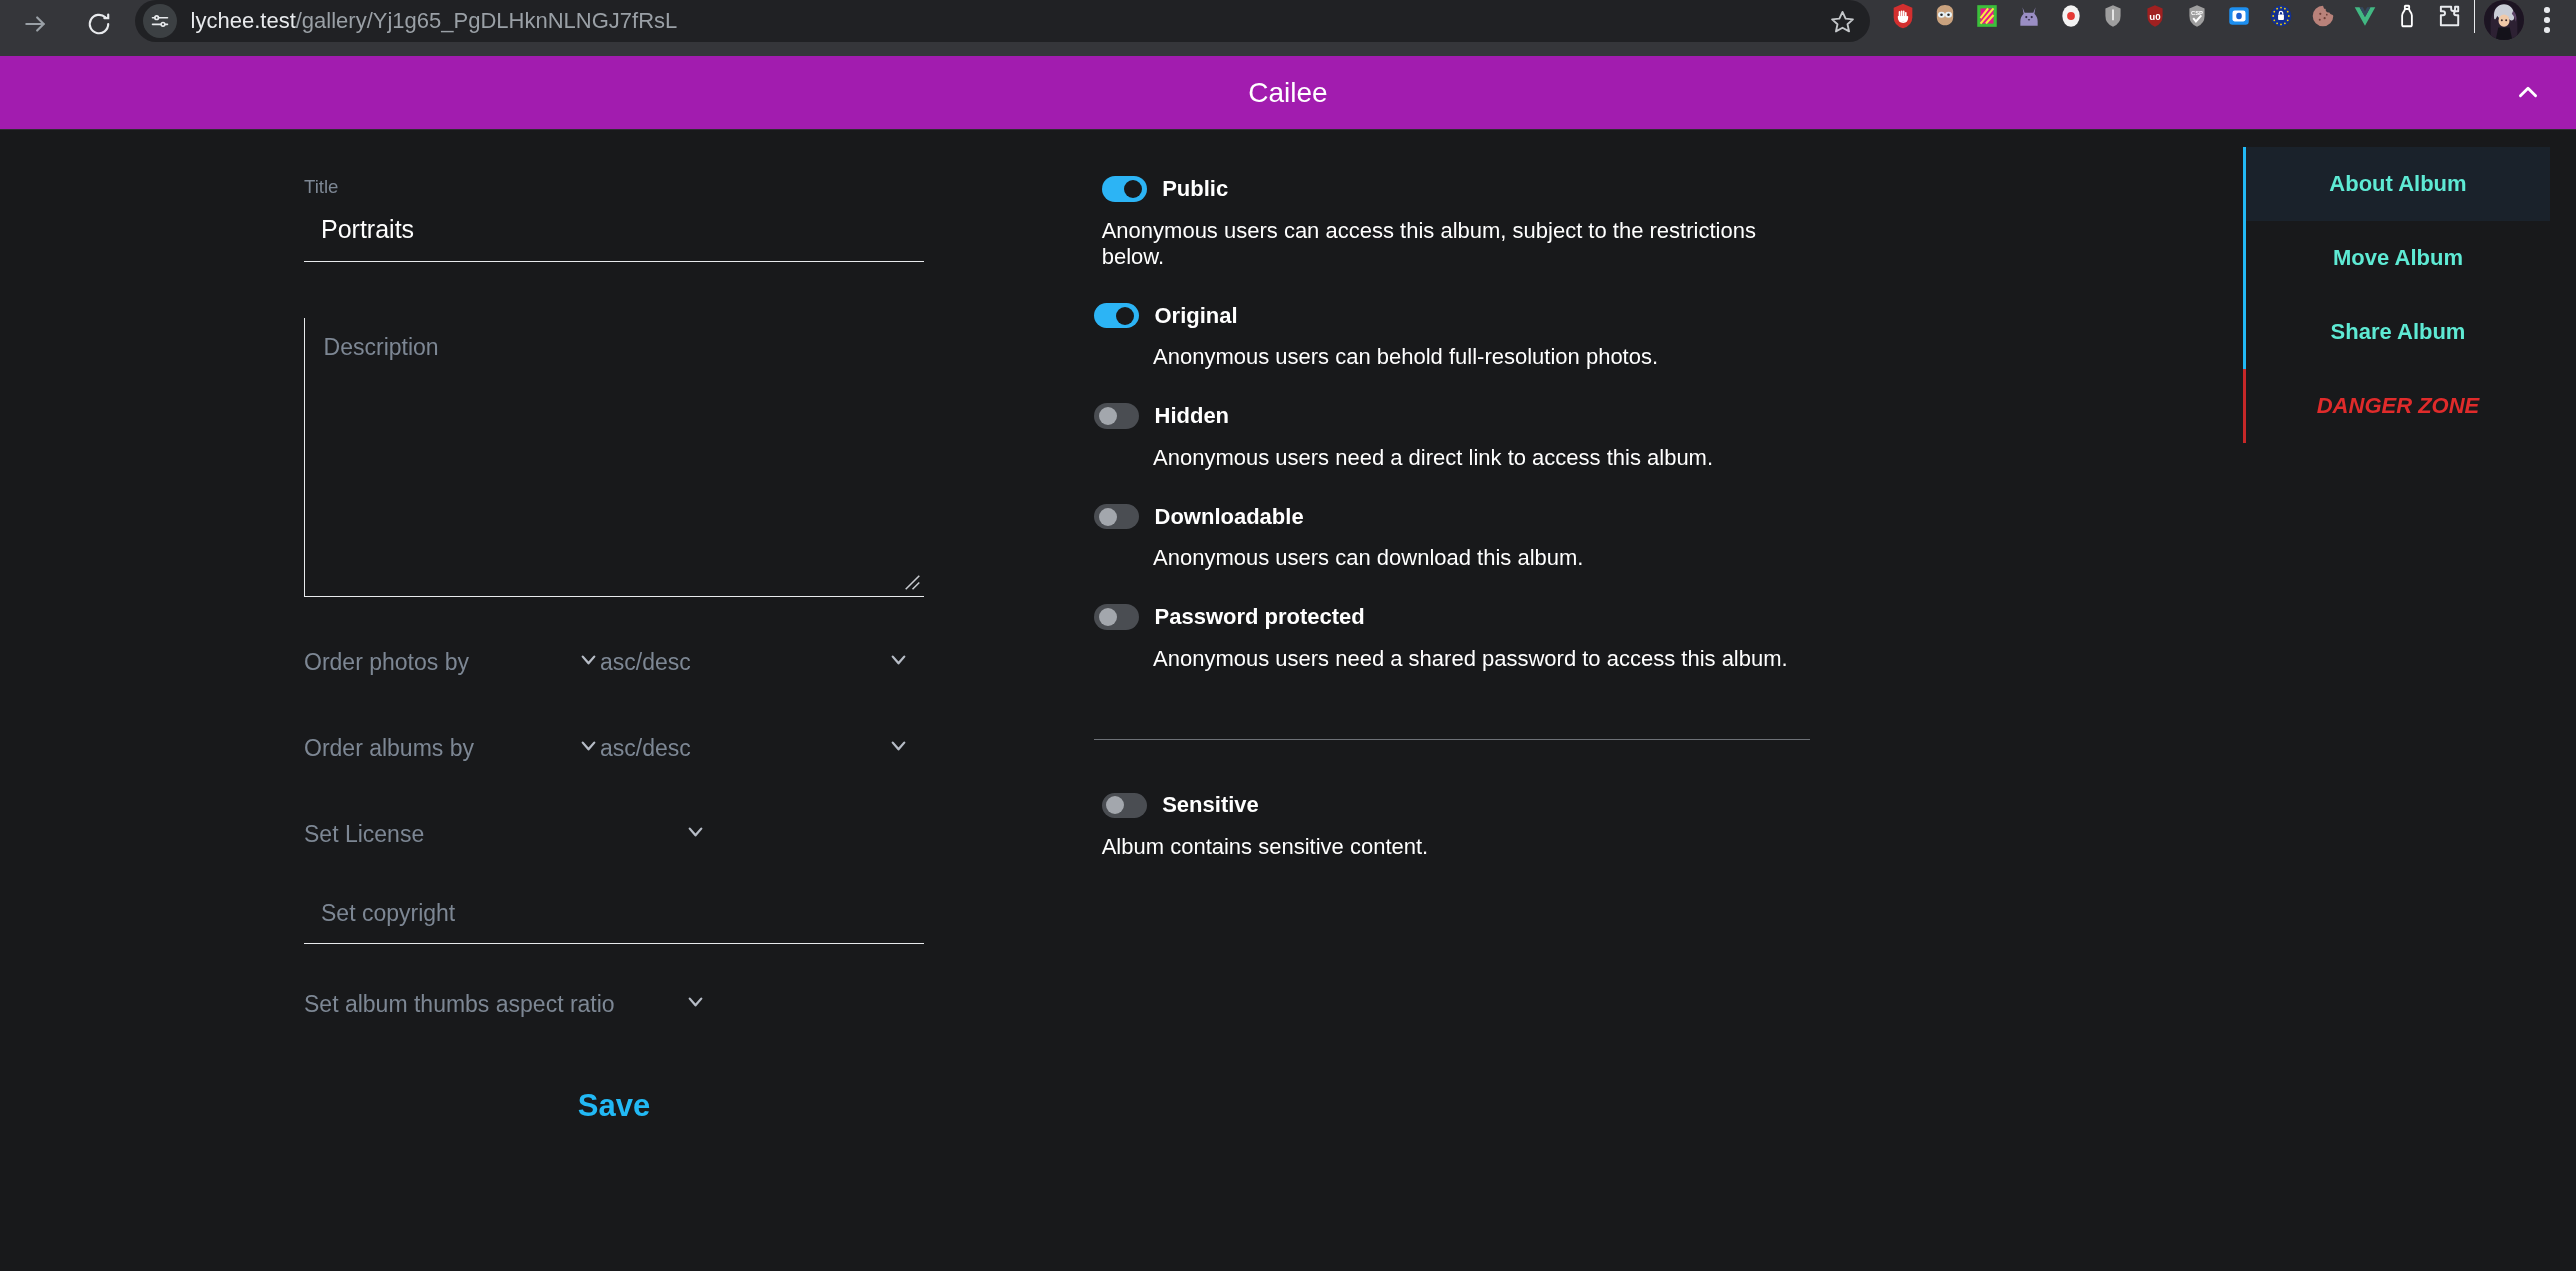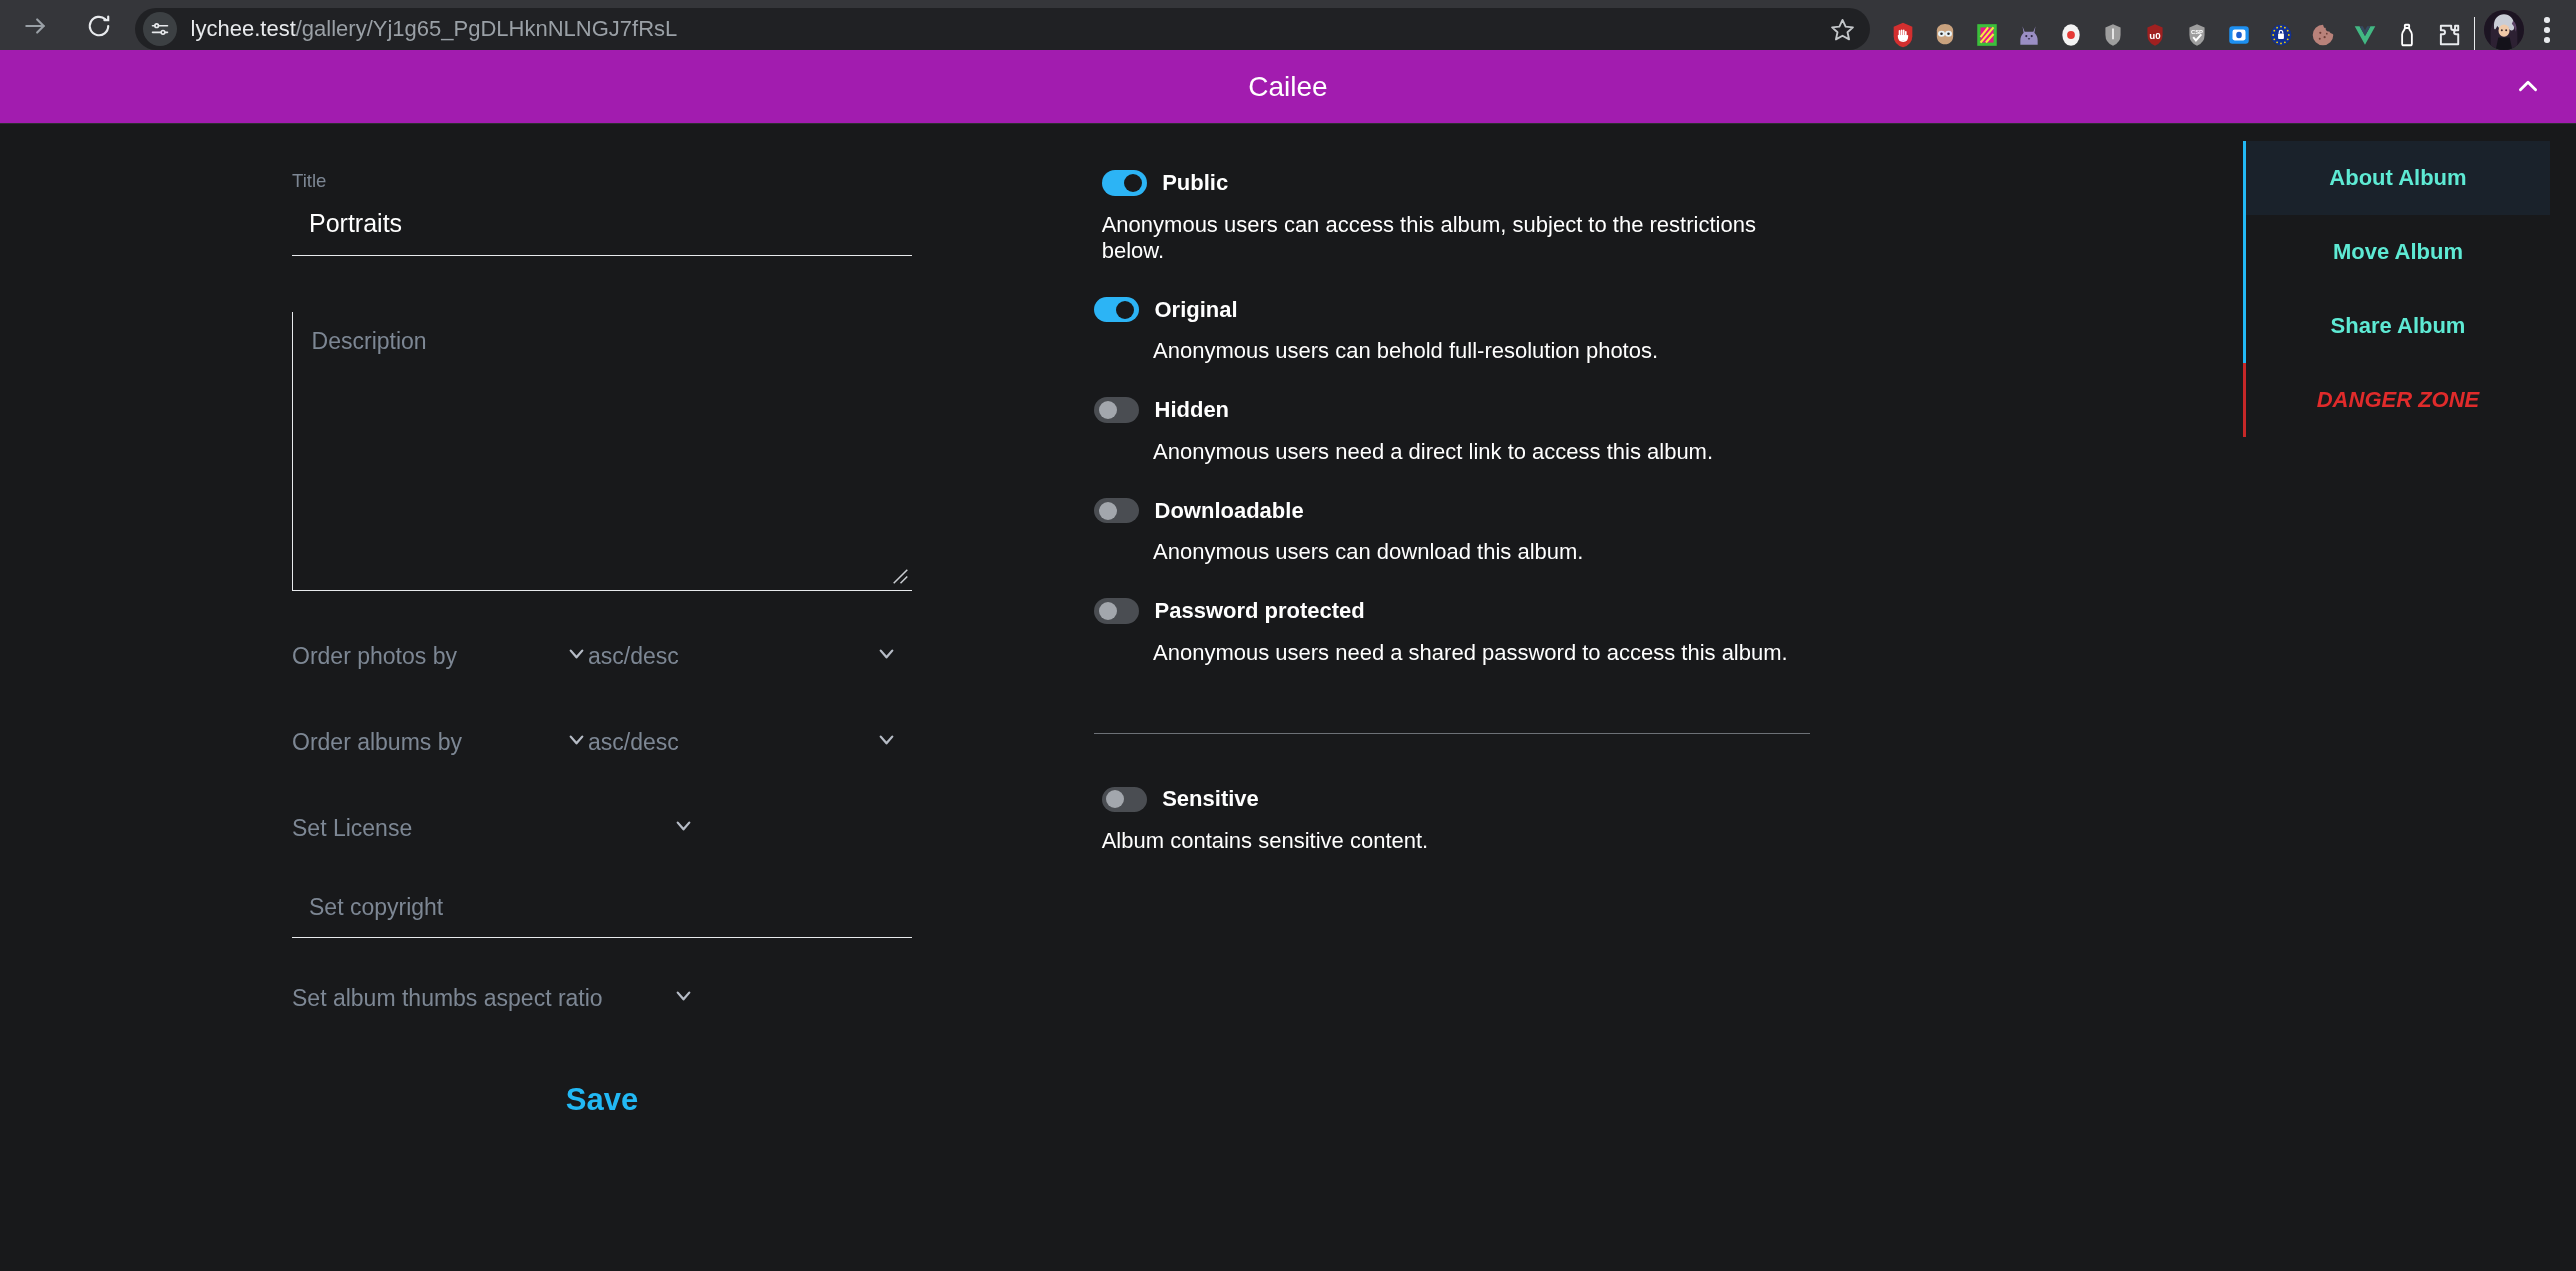--- a/index.html
+++ b/index.html
@@ -6,24 +6,24 @@
   html, body {
     width: 2576px;
     height: 1272px;
     background: #18191b;
     font-family: "Liberation Sans", sans-serif;
     overflow: hidden;
   }
 
   
   .browser-bar {
-    height: 50px;
+    height: 56px;
     background: #35363a;
     display: flex;
-    align-items: flex-end;
+    align-items: flex-start;
     padding: 0 11px;
     gap: 0;
   }
   .nav-btn {
     width: 48px; height: 48px;
     display: flex; align-items: center; justify-content: center;
     border-radius: 50%;
     flex: 0 0 auto;
   }
   .nav-btn svg { display: block; }
@@ -130,21 +130,21 @@
   
   .main {
     position: relative;
     height: calc(1272px - 54px - 75px);
     background: #18191b;
   }
 
   
   .form-col {
     position: absolute;
-    left: 292px;
+    left: 304px;
     top: 46px;
     width: 620px;
   }
   .field-label {
     font-size: 18.6px;
     color: #7d8794;
     margin-bottom: 17px;
   }
   .text-input {
     font-size: 25px;

